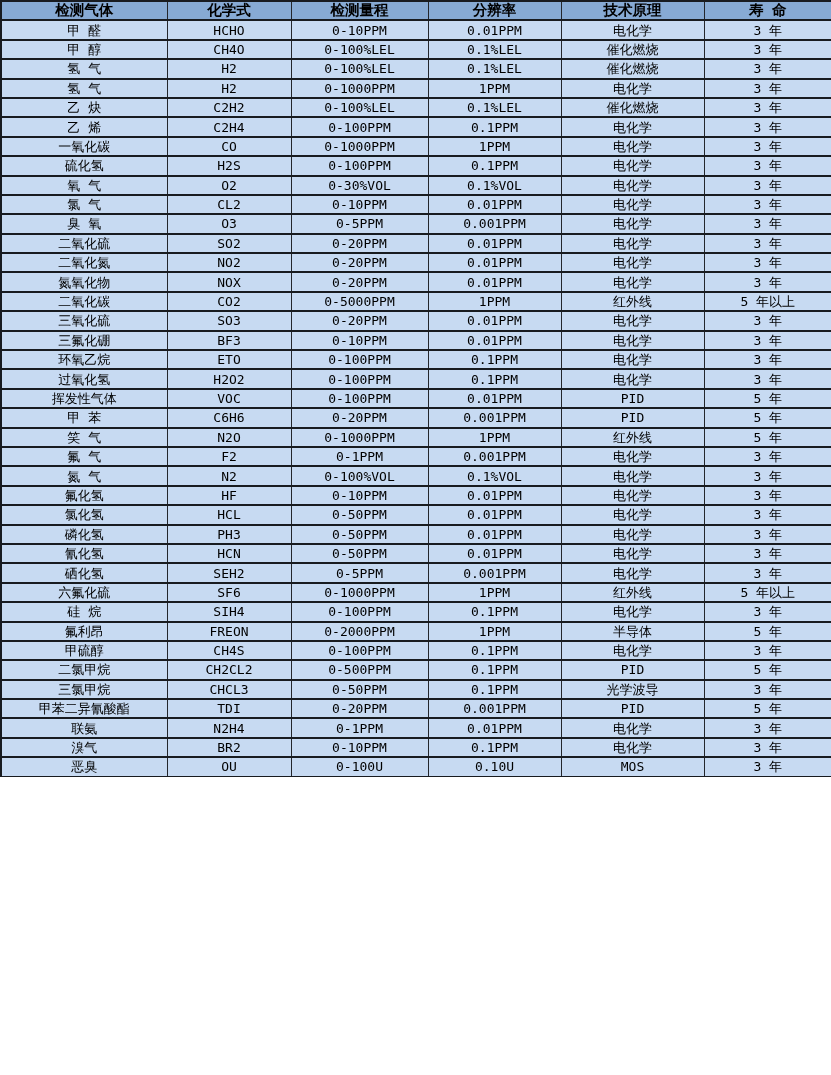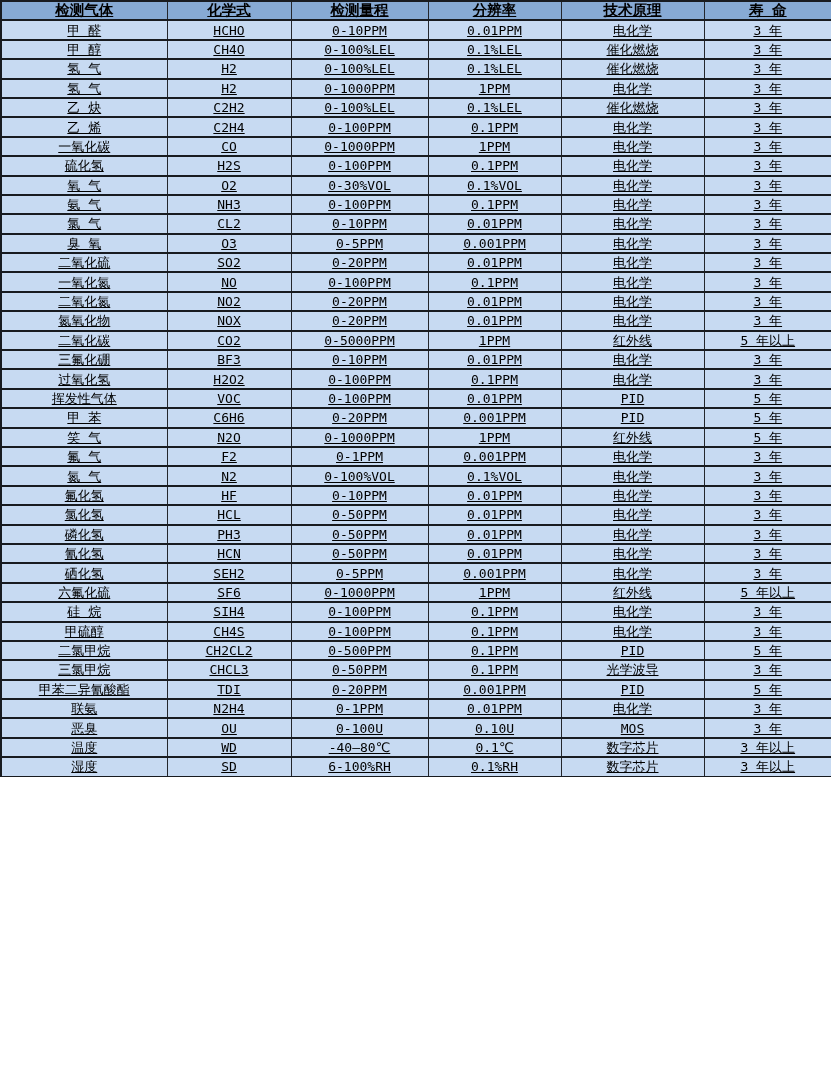--- a/index.html
+++ b/index.html
@@ -9,21 +9,20 @@
   }
   body {
     width: 831px;
     font-family: "DejaVu Sans Mono", "DejaVu Sans", "Liberation Sans", sans-serif;
     color: #000000;
   }
   .sheet {
     width: 831px;
     height: 777px;
     overflow: hidden;
-    text-decoration: underline;
   }
   table.gas-table {
     width: 831px;
     border-collapse: collapse;
     table-layout: fixed;
     border: 2px solid #181b20;
   }
   table.gas-table th,
   table.gas-table td {
     border-left: 1px solid #23262c;
@@ -139,28 +138,20 @@
         </tr>
         <tr>
           <td>氧 气</td>
           <td>O2</td>
           <td>0-30%VOL</td>
           <td>0.1%VOL</td>
           <td>电化学</td>
           <td>3 年</td>
         </tr>
         <tr>
-          <td>氨 气</td>
-          <td>NH3</td>
-          <td>0-100PPM</td>
-          <td>0.1PPM</td>
-          <td>电化学</td>
-          <td>3 年</td>
-        </tr>
-        <tr>
           <td>氯 气</td>
           <td>CL2</td>
           <td>0-10PPM</td>
           <td>0.01PPM</td>
           <td>电化学</td>
           <td>3 年</td>
         </tr>
         <tr>
           <td>臭 氧</td>
           <td>O3</td>
@@ -171,28 +162,20 @@
         </tr>
         <tr>
           <td>二氧化硫</td>
           <td>SO2</td>
           <td>0-20PPM</td>
           <td>0.01PPM</td>
           <td>电化学</td>
           <td>3 年</td>
         </tr>
         <tr>
-          <td>一氧化氮</td>
-          <td>NO</td>
-          <td>0-100PPM</td>
-          <td>0.1PPM</td>
-          <td>电化学</td>
-          <td>3 年</td>
-        </tr>
-        <tr>
           <td>二氧化氮</td>
           <td>NO2</td>
           <td>0-20PPM</td>
           <td>0.01PPM</td>
           <td>电化学</td>
           <td>3 年</td>
         </tr>
         <tr>
           <td>氮氧化物</td>
           <td>NOX</td>
@@ -203,24 +186,40 @@
         </tr>
         <tr>
           <td>二氧化碳</td>
           <td>CO2</td>
           <td>0-5000PPM</td>
           <td>1PPM</td>
           <td>红外线</td>
           <td>5 年以上</td>
         </tr>
         <tr>
+          <td>三氧化硫</td>
+          <td>SO3</td>
+          <td>0-20PPM</td>
+          <td>0.01PPM</td>
+          <td>电化学</td>
+          <td>3 年</td>
+        </tr>
+        <tr>
           <td>三氟化硼</td>
           <td>BF3</td>
           <td>0-10PPM</td>
           <td>0.01PPM</td>
+          <td>电化学</td>
+          <td>3 年</td>
+        </tr>
+        <tr>
+          <td>环氧乙烷</td>
+          <td>ETO</td>
+          <td>0-100PPM</td>
+          <td>0.1PPM</td>
           <td>电化学</td>
           <td>3 年</td>
         </tr>
         <tr>
           <td>过氧化氢</td>
           <td>H2O2</td>
           <td>0-100PPM</td>
           <td>0.1PPM</td>
           <td>电化学</td>
           <td>3 年</td>
@@ -315,20 +314,28 @@
         </tr>
         <tr>
           <td>硅 烷</td>
           <td>SIH4</td>
           <td>0-100PPM</td>
           <td>0.1PPM</td>
           <td>电化学</td>
           <td>3 年</td>
         </tr>
         <tr>
+          <td>氟利昂</td>
+          <td>FREON</td>
+          <td>0-2000PPM</td>
+          <td>1PPM</td>
+          <td>半导体</td>
+          <td>5 年</td>
+        </tr>
+        <tr>
           <td>甲硫醇</td>
           <td>CH4S</td>
           <td>0-100PPM</td>
           <td>0.1PPM</td>
           <td>电化学</td>
           <td>3 年</td>
         </tr>
         <tr>
           <td>二氯甲烷</td>
           <td>CH2CL2</td>
@@ -351,20 +358,28 @@
           <td>0-20PPM</td>
           <td>0.001PPM</td>
           <td>PID</td>
           <td>5 年</td>
         </tr>
         <tr>
           <td>联氨</td>
           <td>N2H4</td>
           <td>0-1PPM</td>
           <td>0.01PPM</td>
+          <td>电化学</td>
+          <td>3 年</td>
+        </tr>
+        <tr>
+          <td>溴气</td>
+          <td>BR2</td>
+          <td>0-10PPM</td>
+          <td>0.1PPM</td>
           <td>电化学</td>
           <td>3 年</td>
         </tr>
         <tr>
           <td>恶臭</td>
           <td>OU</td>
           <td>0-100U</td>
           <td>0.10U</td>
           <td>MOS</td>
           <td>3 年</td>

